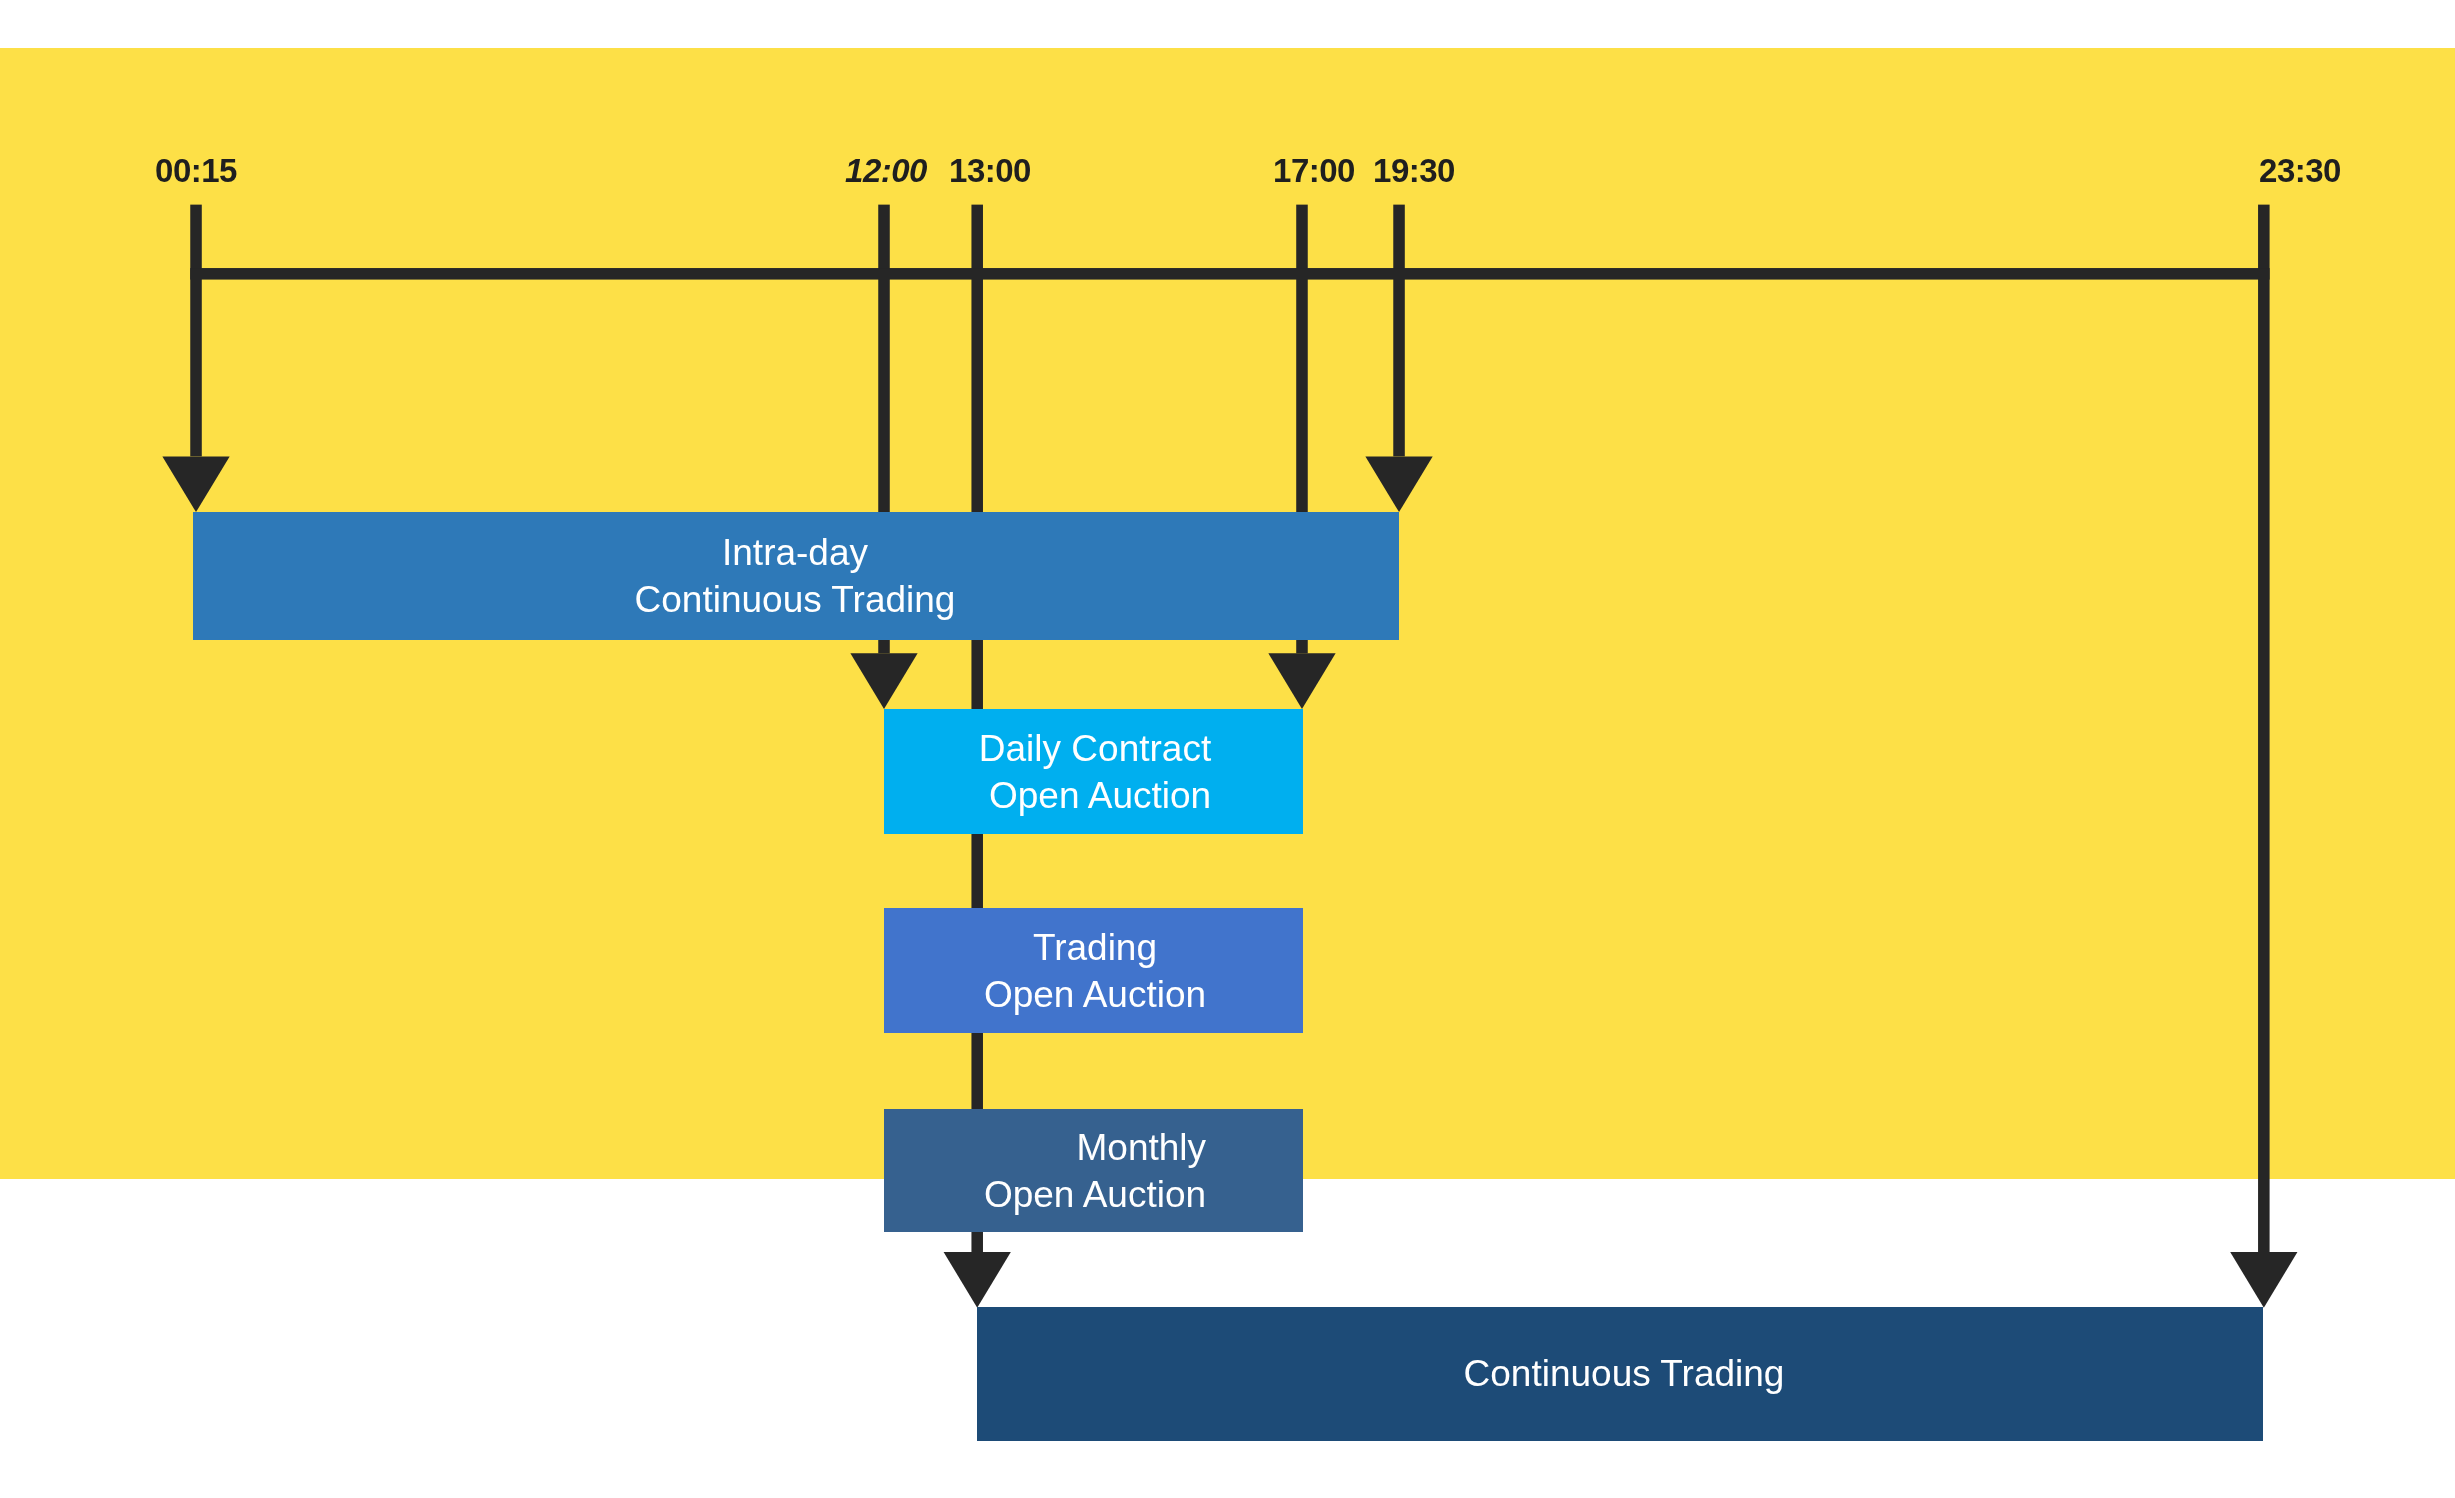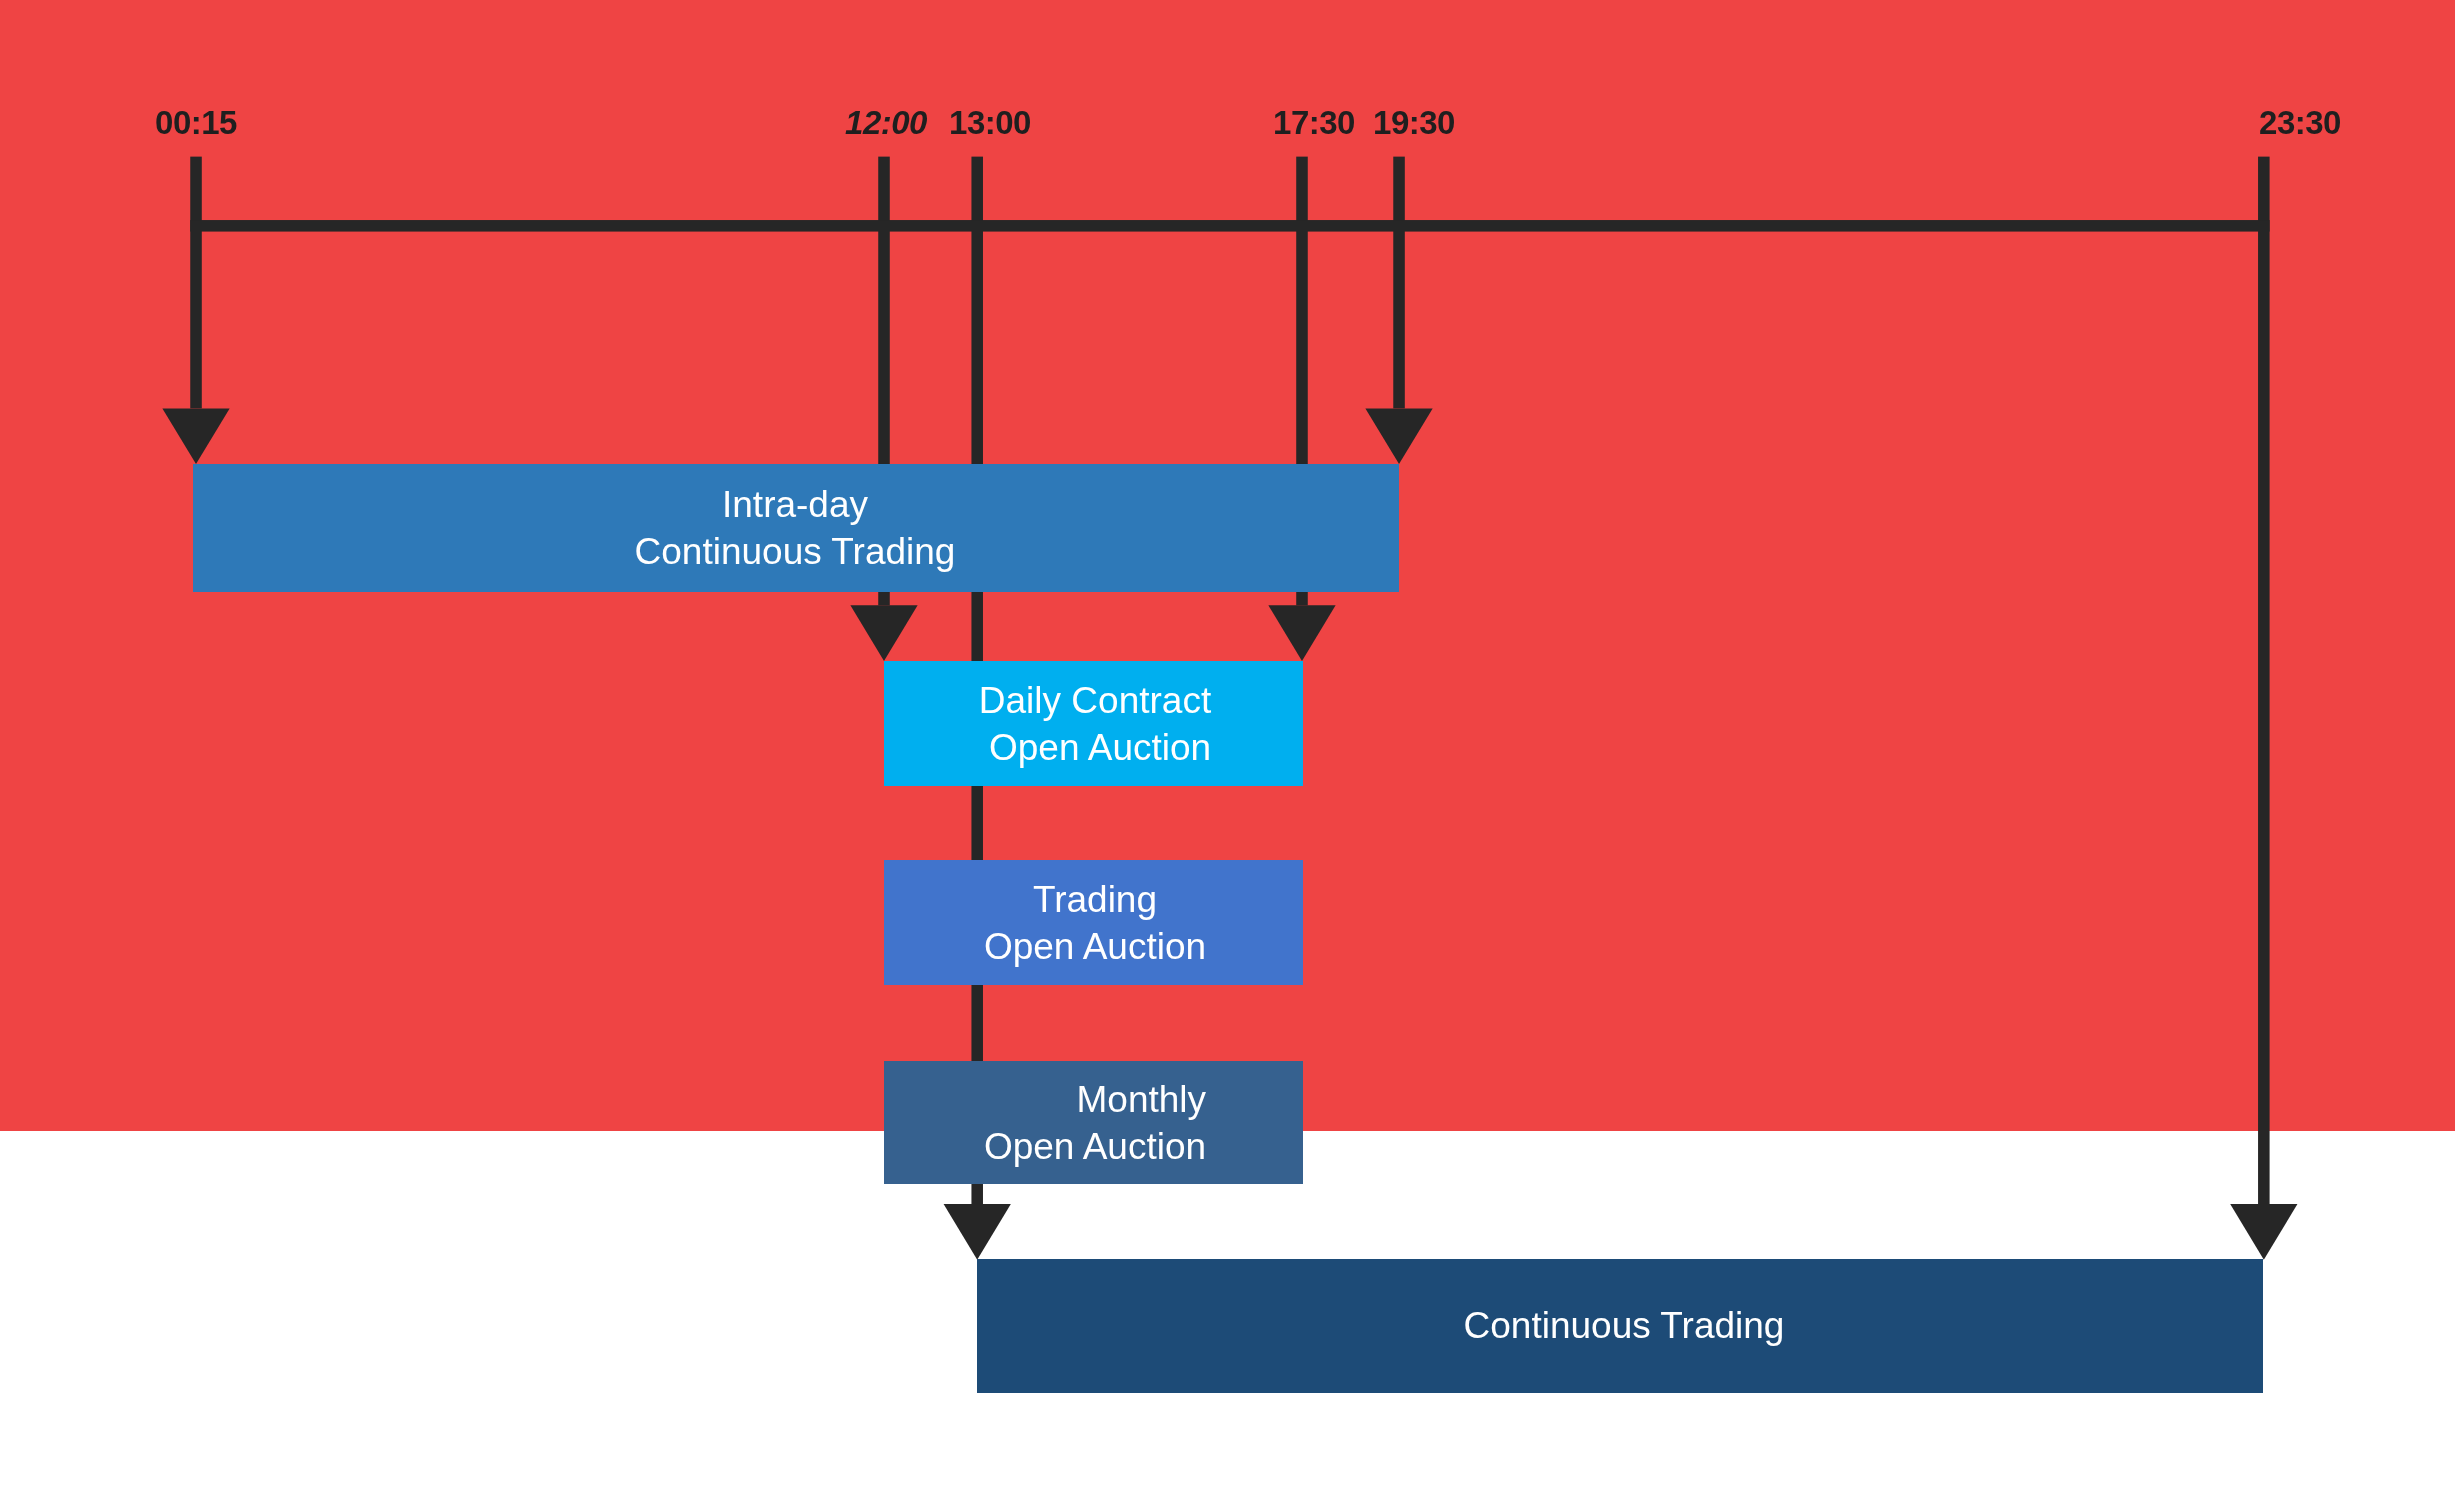--- a/index.html
+++ b/index.html
@@ -10,21 +10,22 @@
   body {
     width: 2456px;
     height: 1499px;
     font-family: "Liberation Sans", sans-serif;
     overflow: hidden;
   }
   #stage {
     position: relative;
     width: 2456px;
     height: 1131px;
-    background: #ef4444;
+    background: #fde047;
+    margin-top: 48px;
   }
   #diagram-svg {
     position: absolute;
     left: 0;
     top: 0;
     width: 2456px;
     height: 1499px;
   }
   .tick-label {
     position: absolute;
@@ -87,21 +88,21 @@
       </g>
     <g id="axis-layer">
         <rect x="198" y="229" width="2164" height="12" fill="#262626"></rect>
       </g>
   </svg>
 
   <div id="tick-labels">
       <div class="tick-label" style="left: 196px; top: 104px;">00:15</div>
       <div class="tick-label" style="left: 886px; top: 104px; font-style: italic;">12:00</div>
       <div class="tick-label" style="left: 990px; top: 104px;">13:00</div>
-      <div class="tick-label" style="left: 1314px; top: 104px;">17:30</div>
+      <div class="tick-label" style="left: 1314px; top: 104px;">17:00</div>
       <div class="tick-label" style="left: 1414px; top: 104px;">19:30</div>
       <div class="tick-label" style="left: 2300px; top: 104px;">23:30</div>
     </div>
 
   <div id="bars">
       <div class="bar" style="left: 193px; top: 464px; width: 1206px; height: 128px; background: rgb(46, 121, 184);">
         <div style="position: absolute; left: 602px; top: 50%; transform: translate(-50%, -50%); text-align: center;">
           <span class="line1">Intra-day</span>
           <span class="line2">Continuous Trading</span>
         </div>

